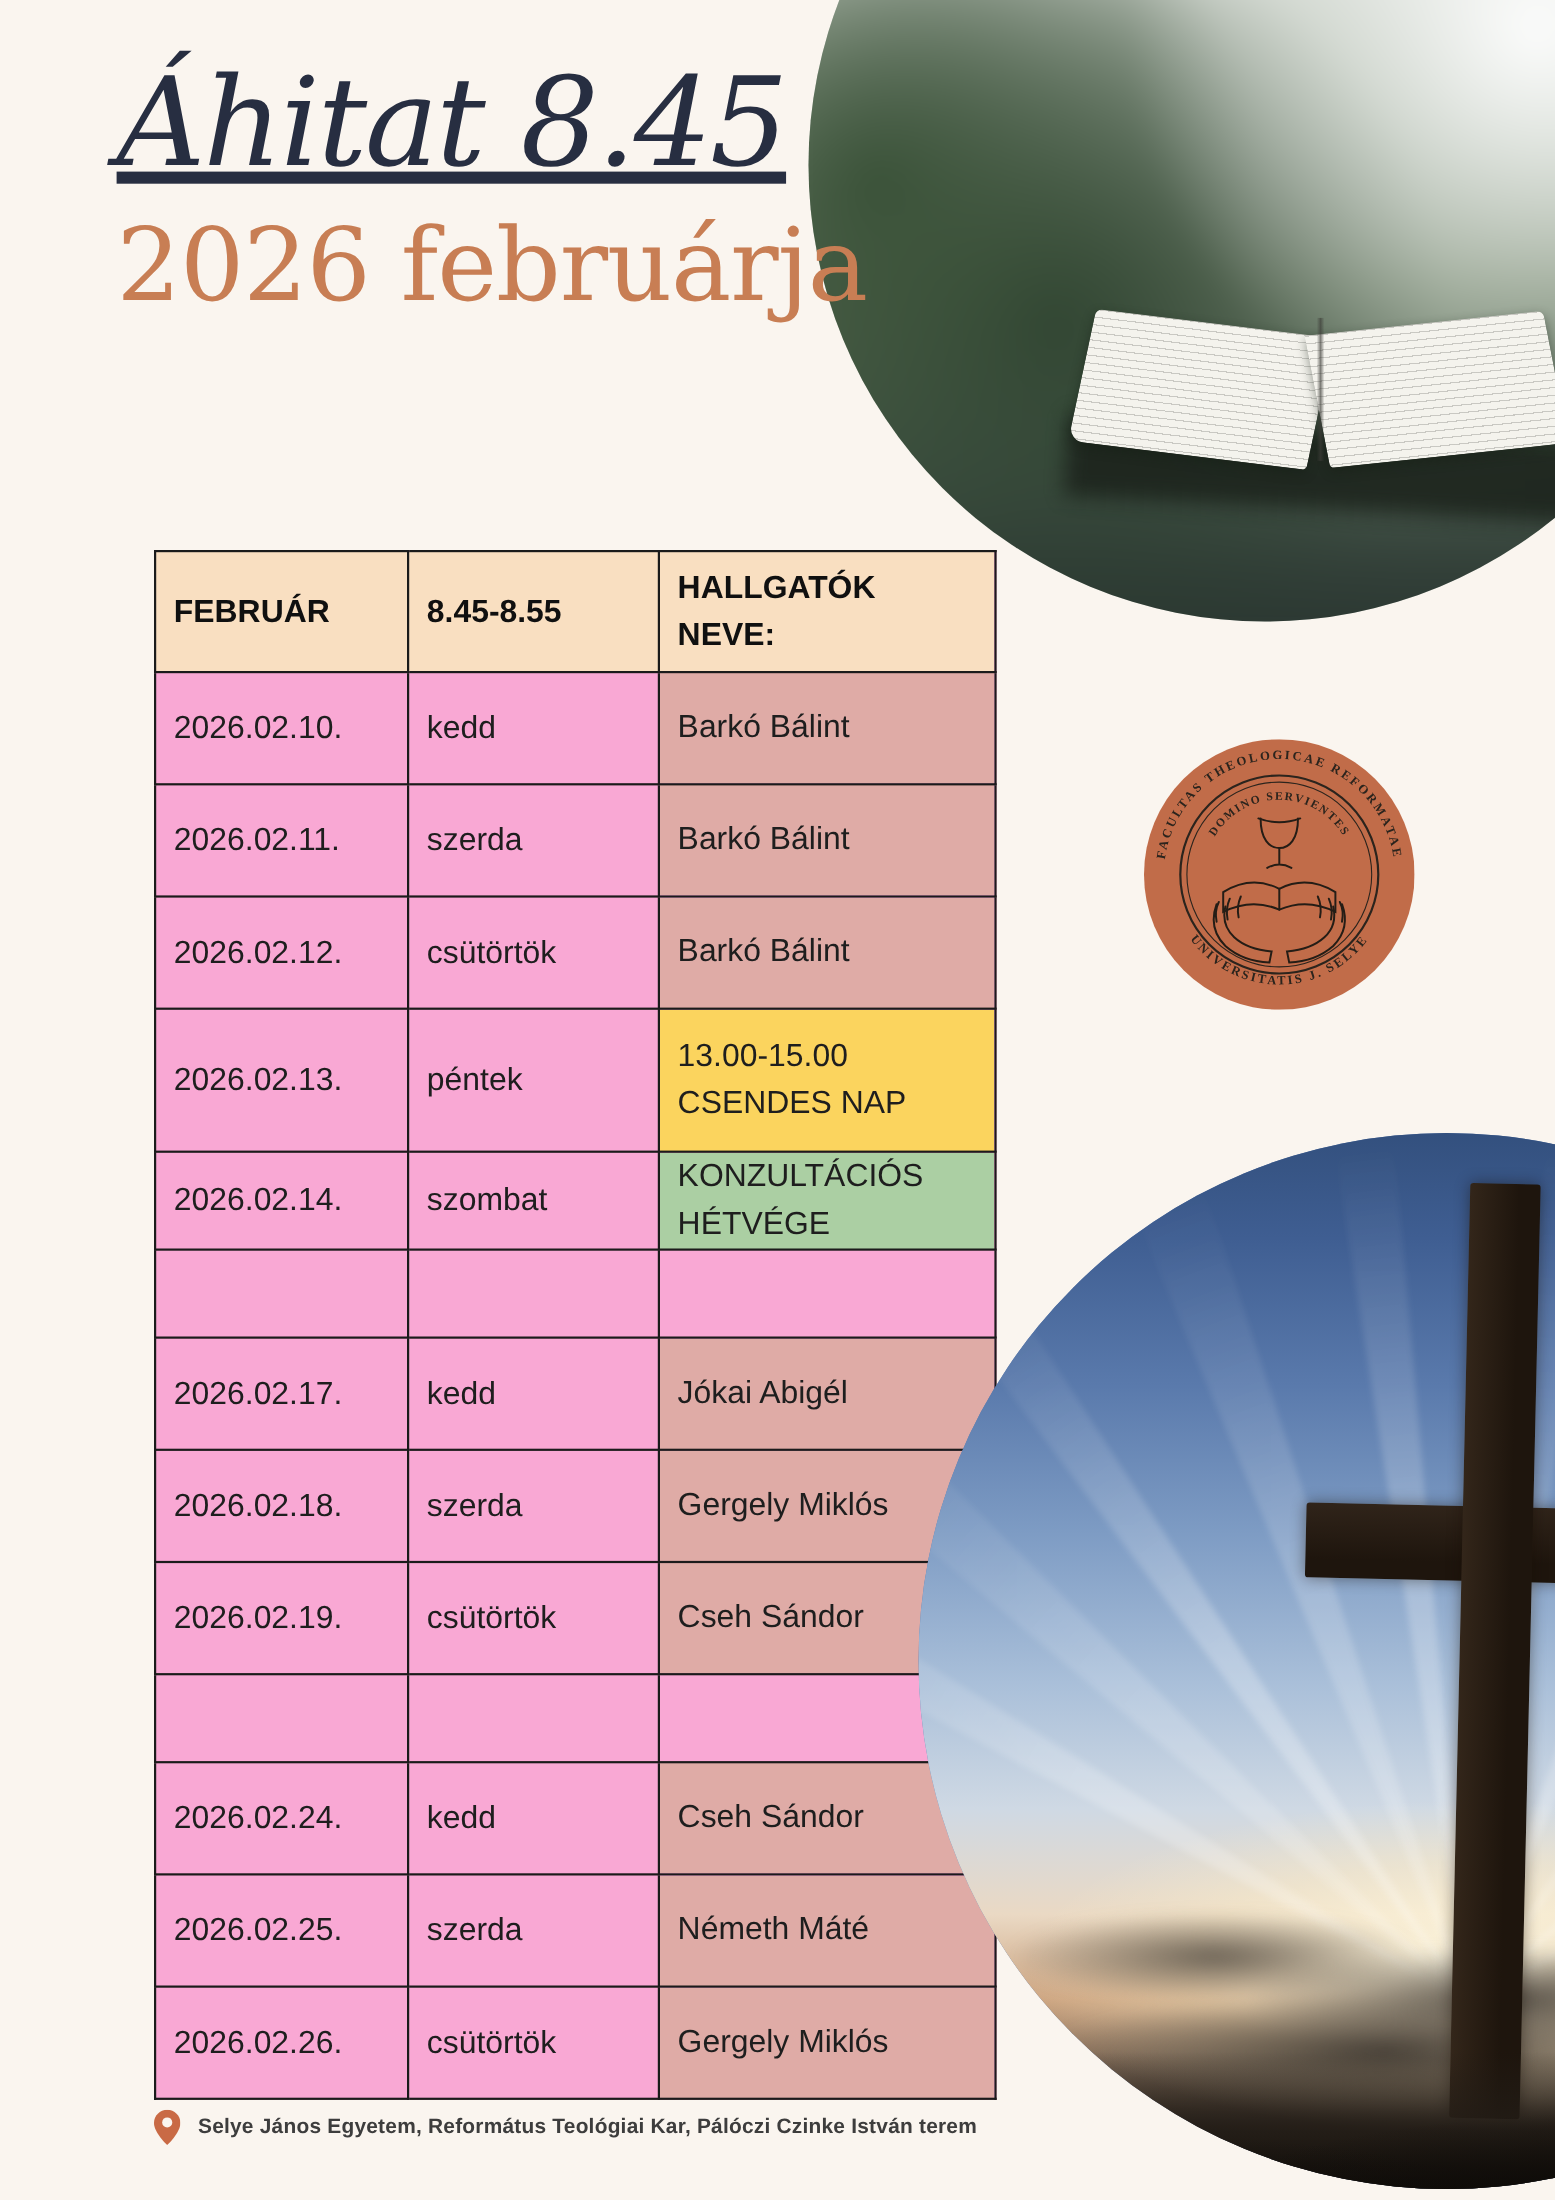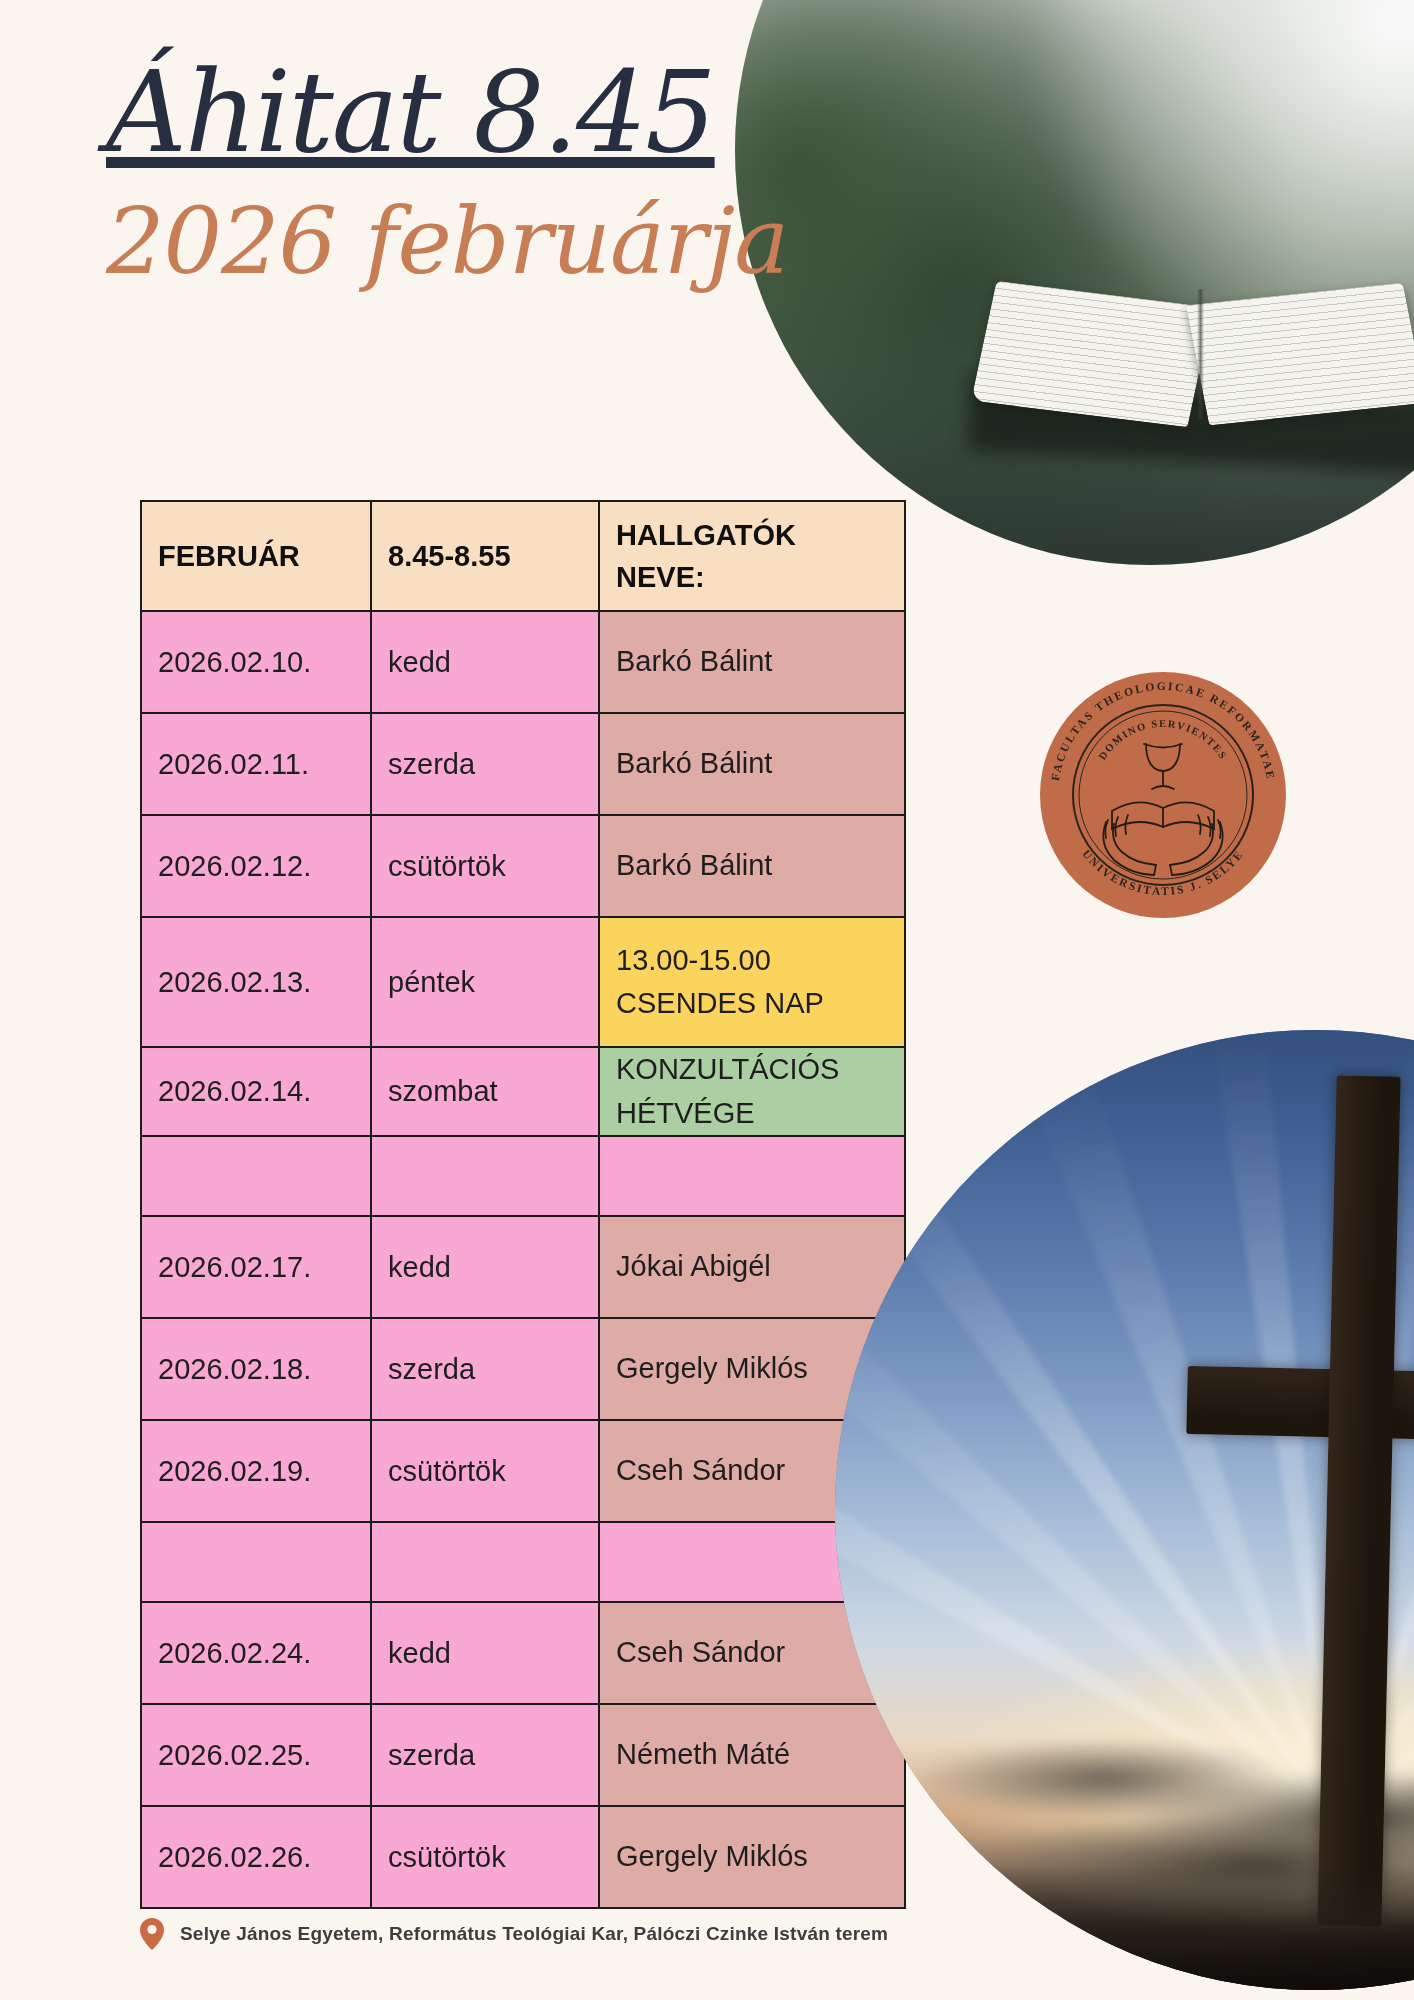--- a/index.html
+++ b/index.html
@@ -10,21 +10,21 @@
     font-family:"Liberation Sans", sans-serif;
   }
 
   
   .title-block { position:absolute; left:106px; top:48px; z-index:4; }
   .title-main {
     font-family:"DejaVu Serif", serif; font-style:italic; font-weight:500;
     font-size:112px; line-height:1.15; color:#272e41; letter-spacing:-2px;text-decoration:underline;
   }
   .title-sub {
-    font-family:"DejaVu Serif", serif; font-style:italic; font-weight:500;
+    font-family:"DejaVu Serif", serif; font-weight:500;
     font-size:92px; line-height:1.1; color:#c87e54; letter-spacing:-1px; margin-top:14px;
   }
 
   
   .schedule-wrap { position:absolute; left:140px; top:500px; z-index:2; }
   table.schedule { border-collapse:collapse; table-layout:fixed; background:#f9a8d4; }
   table.schedule col.c1 { width:230px; }
   table.schedule col.c2 { width:228px; }
   table.schedule col.c3 { width:306px; }
   table.schedule th, table.schedule td {

